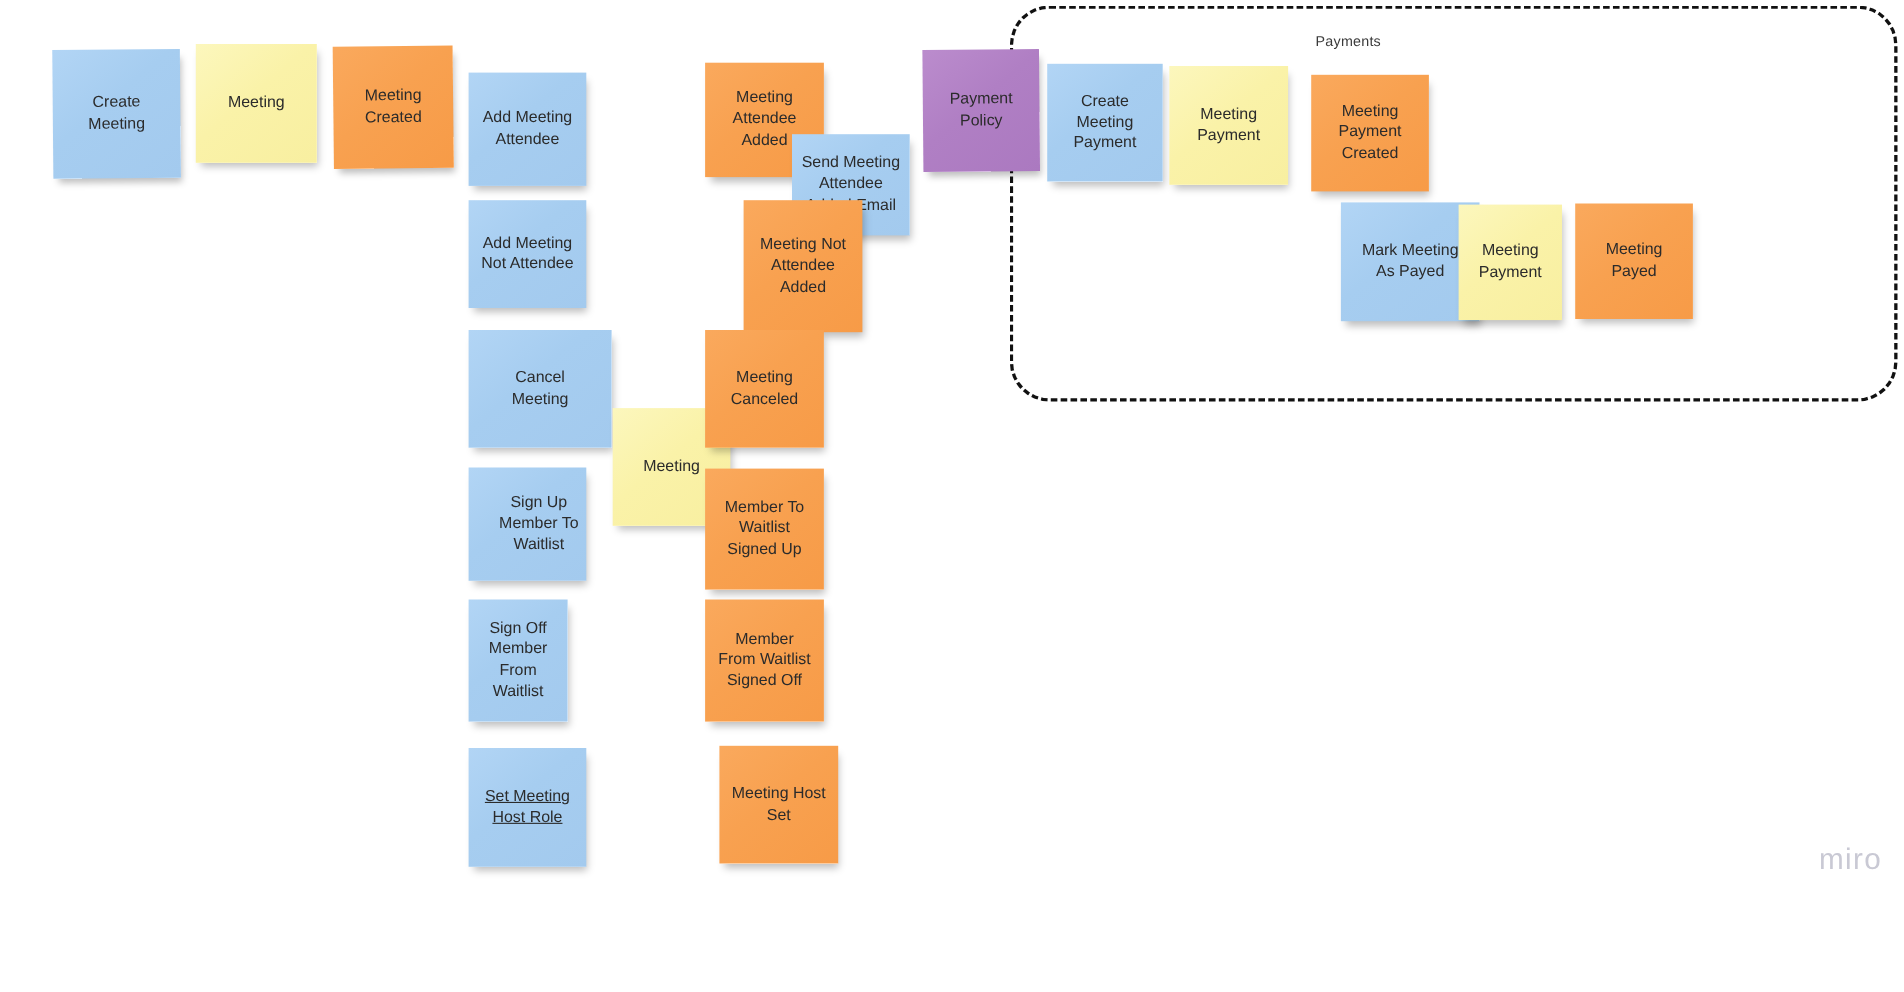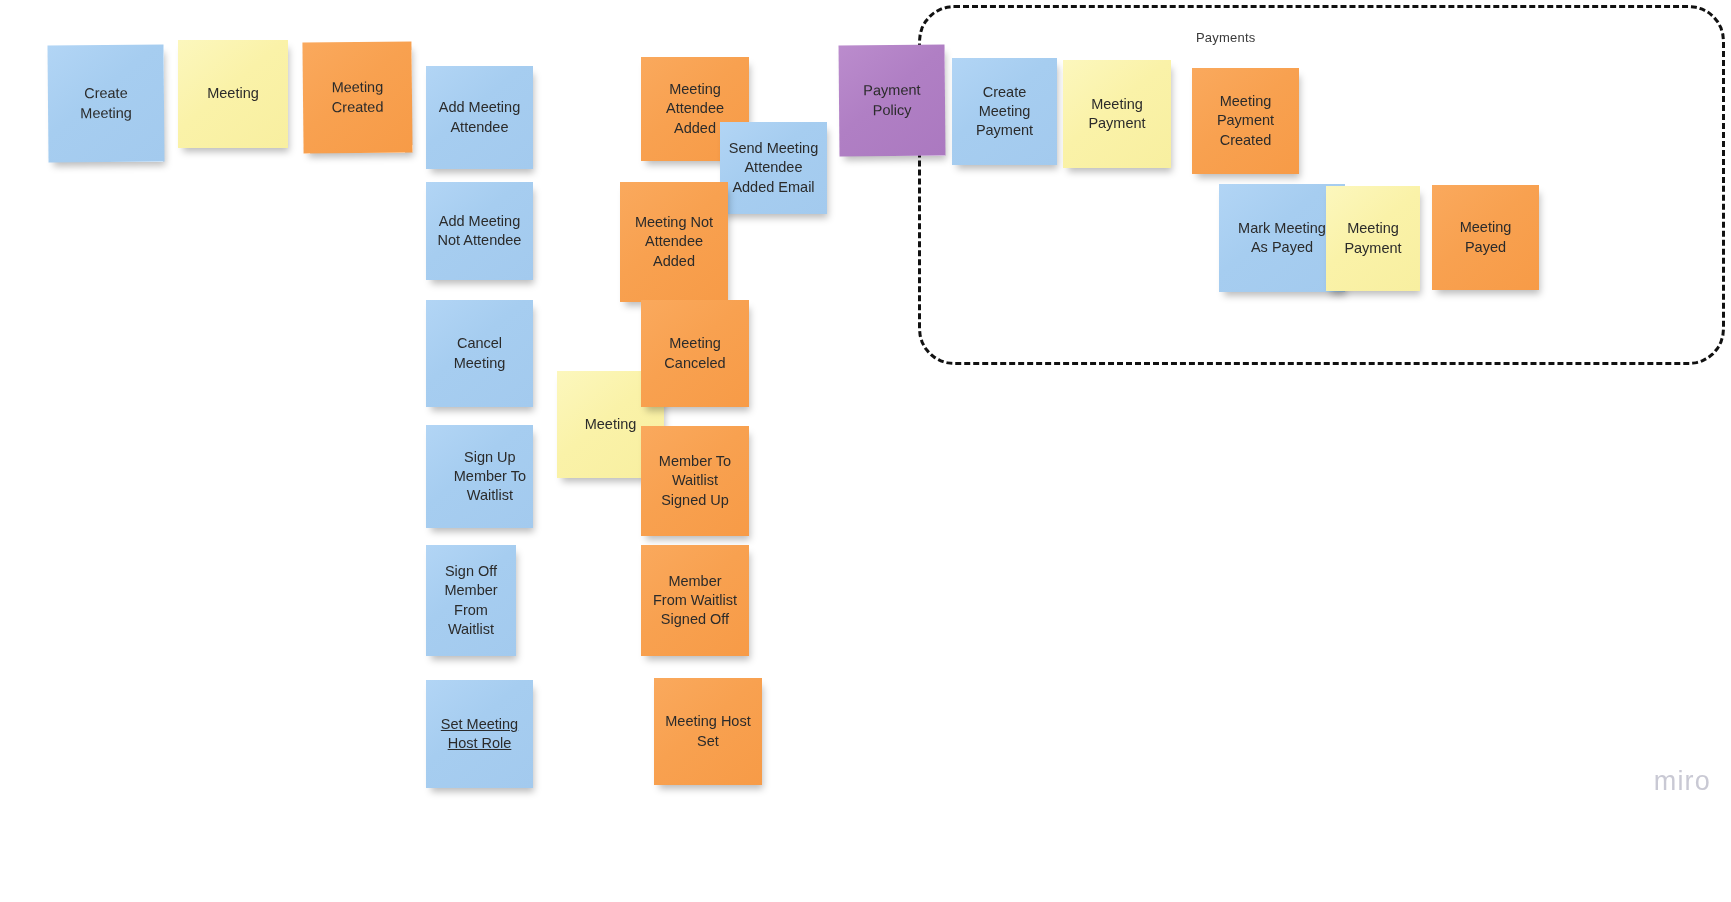--- a/index.html
+++ b/index.html
@@ -83,21 +83,21 @@
 Created</span>
       </div>
       <div class="note blue" style="left: 426px; top: 66px; width: 107px; height: 103px;">
         <span class="txt">Add Meeting
 Attendee</span>
       </div>
       <div class="note blue" style="left: 426px; top: 182px; width: 107px; height: 98px;">
         <span class="txt">Add Meeting
 Not Attendee</span>
       </div>
-      <div class="note blue" style="left: 426px; top: 300px; width: 107px; height: 107px;">
+      <div class="note blue" style="left: 426px; top: 300px; width: 130px; height: 107px;">
         <span class="txt">Cancel
 Meeting</span>
       </div>
       <div class="note blue" style="left: 426px; top: 425px; width: 107px; height: 103px; justify-content: flex-end;">
         <span class="txt">Sign Up
 Member To
 Waitlist</span>
       </div>
       <div class="note blue" style="left: 426px; top: 545px; width: 90px; height: 111px;">
         <span class="txt">Sign Off
@@ -114,21 +114,21 @@
       <div class="note orange" style="left: 641px; top: 57px; width: 108px; height: 104px;">
         <span class="txt">Meeting
 Attendee
 Added</span>
       </div>
       <div class="note blue" style="left: 720px; top: 122px; width: 107px; height: 92px;">
         <span class="txt">Send Meeting
 Attendee
 Added Email</span>
       </div>
-      <div class="note orange" style="left: 620px; top: 182px; width: 108px; height: 120px;">
+      <div class="note orange" style="left: 676px; top: 182px; width: 108px; height: 120px;">
         <span class="txt">Meeting Not
 Attendee
 Added</span>
       </div>
       <div class="note orange" style="left: 641px; top: 300px; width: 108px; height: 107px;">
         <span class="txt">Meeting
 Canceled</span>
       </div>
       <div class="note orange" style="left: 641px; top: 426px; width: 108px; height: 110px;">
         <span class="txt">Member To

